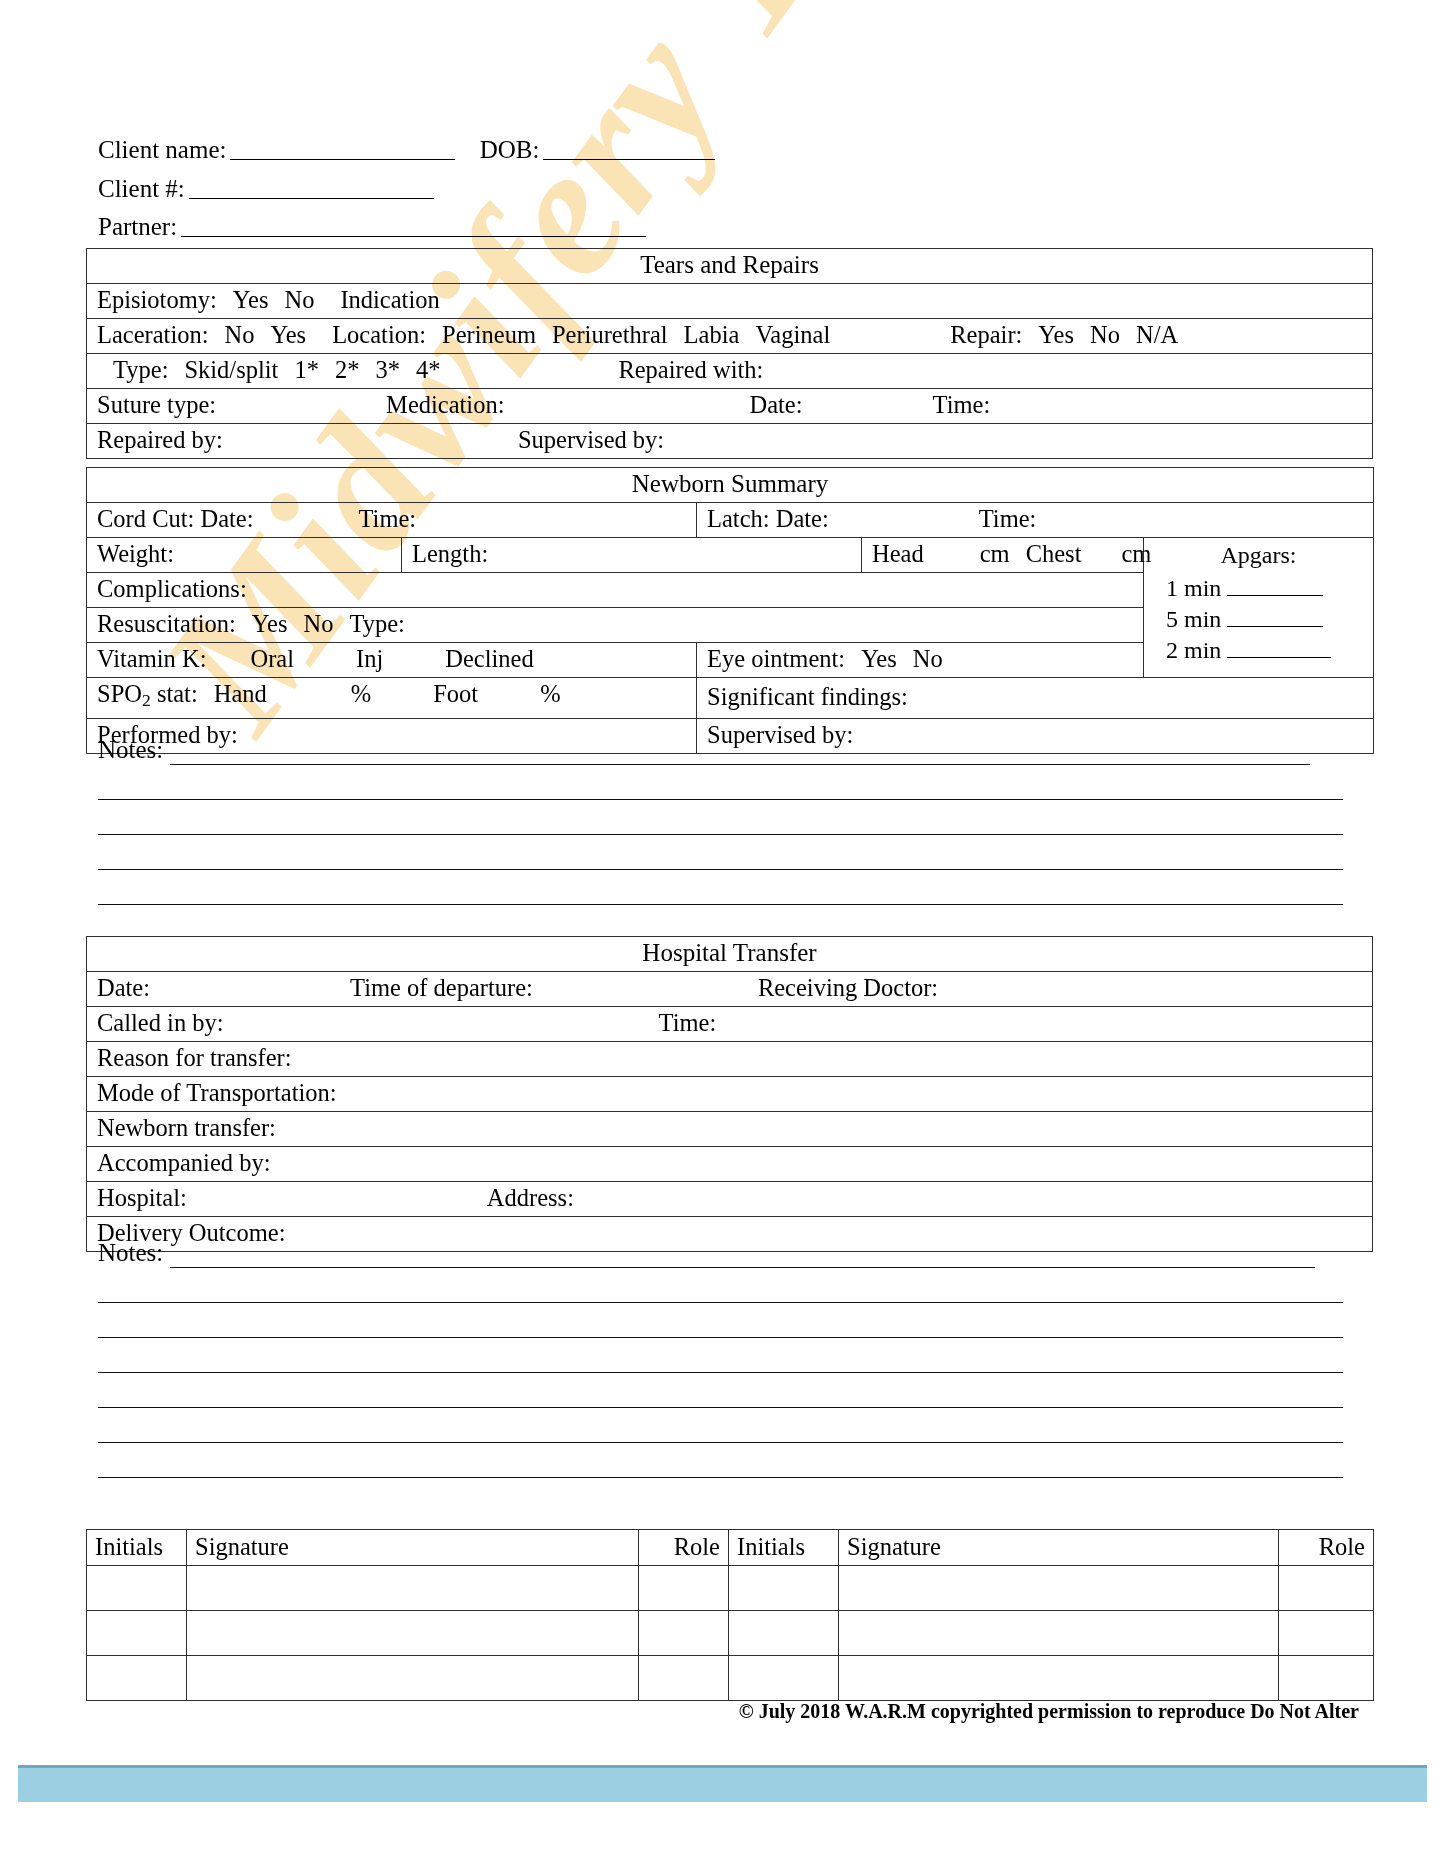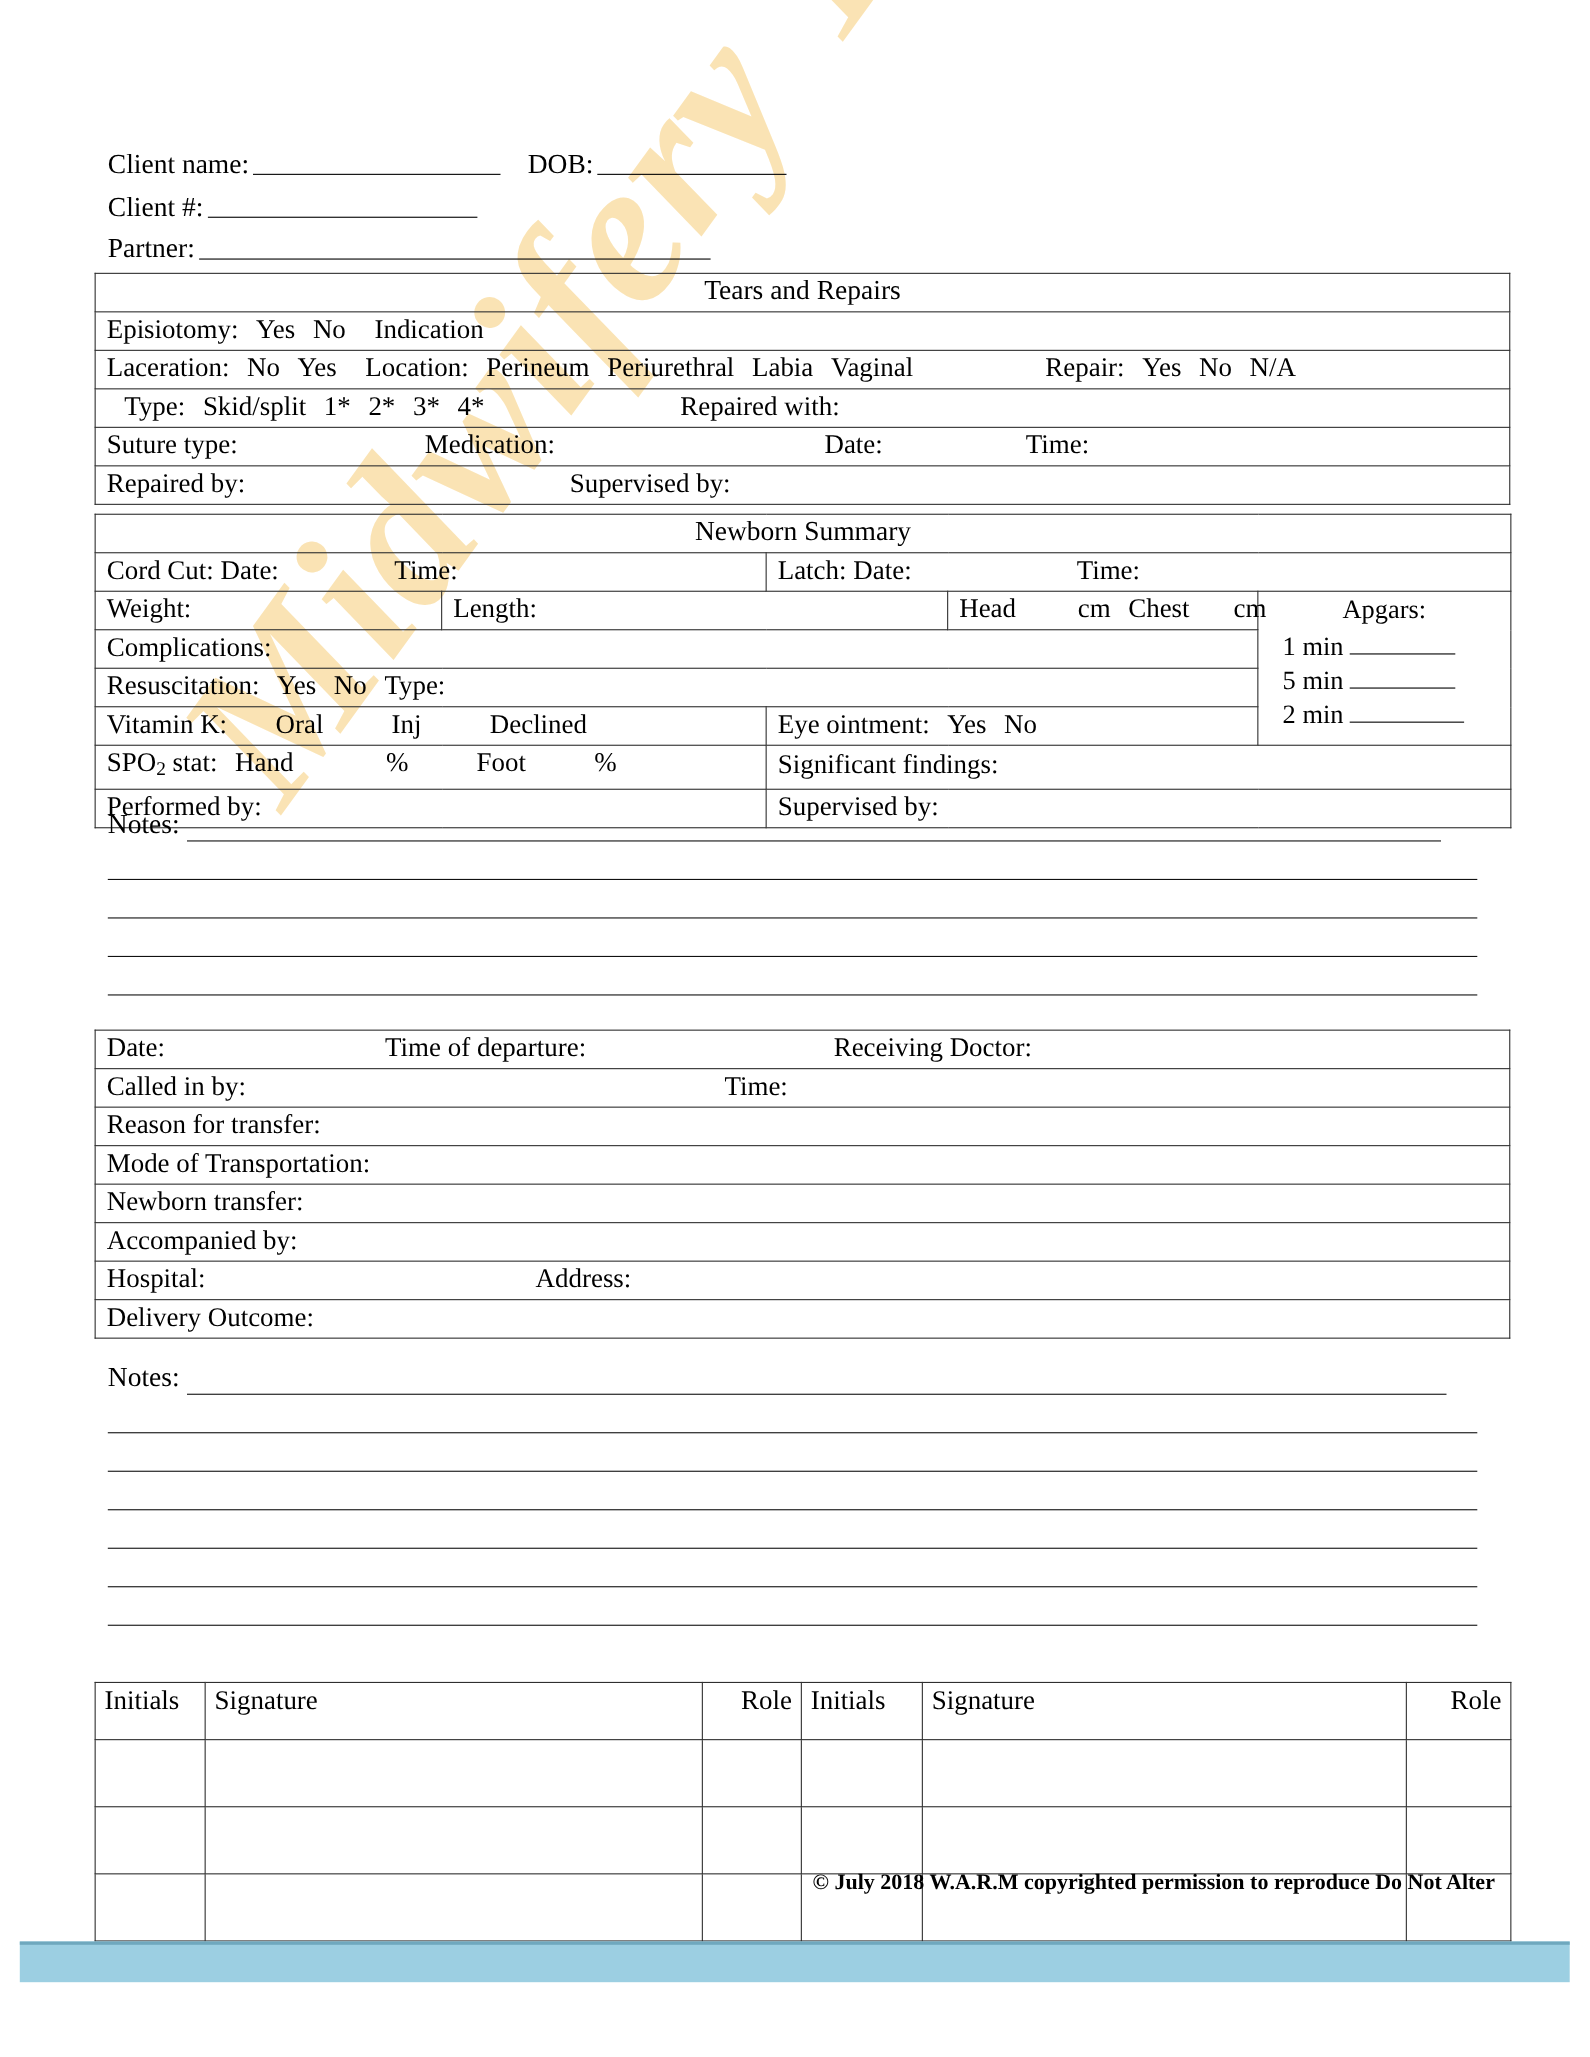--- a/index.html
+++ b/index.html
@@ -105,21 +105,21 @@
     position: absolute;
     left: 86px;
     top: 1529px;
     width: 1287px;
     border-collapse: collapse;
     table-layout: fixed;
     font-size: 24.5px;
   }
   #sig-table td {
     border: 1.4px solid #2f2f2f;
-    padding: 2px 8px 20px 8px;
+    padding: 2px 8px 4px 8px;
     height: 29px;
     line-height: 29px;
     white-space: nowrap;
   }
   #sig-table td.role { text-align: right; }
   #sig-table tr.blank td { height: 38px; }
 
   
   .apgar-cell {
     vertical-align: top !important;
@@ -319,20 +319,23 @@
     <div class="nrow"><span class="rule" style="width:1245px"></span></div>
     <div class="nrow"><span class="rule" style="width:1245px"></span></div>
     <div class="nrow"><span class="rule" style="width:1245px"></span></div>
   </div>
 
   <table class="ftable" id="transfer-table">
     <colgroup>
         <col style="width:100%">
       </colgroup>
     <tbody>
+        <tr>
+      <td class="section-title">Hospital Transfer</td>
+    </tr>
     <tr>
       <td>
         <span>Date:</span><span class="sp" style="width:200px"></span><span>Time of departure:</span><span class="sp" style="width:225px"></span><span>Receiving Doctor:</span>
       </td>
     </tr>
     <tr>
       <td>
         <span>Called in by:</span><span class="sp" style="width:435px"></span><span>Time:</span>
       </td>
     </tr>

